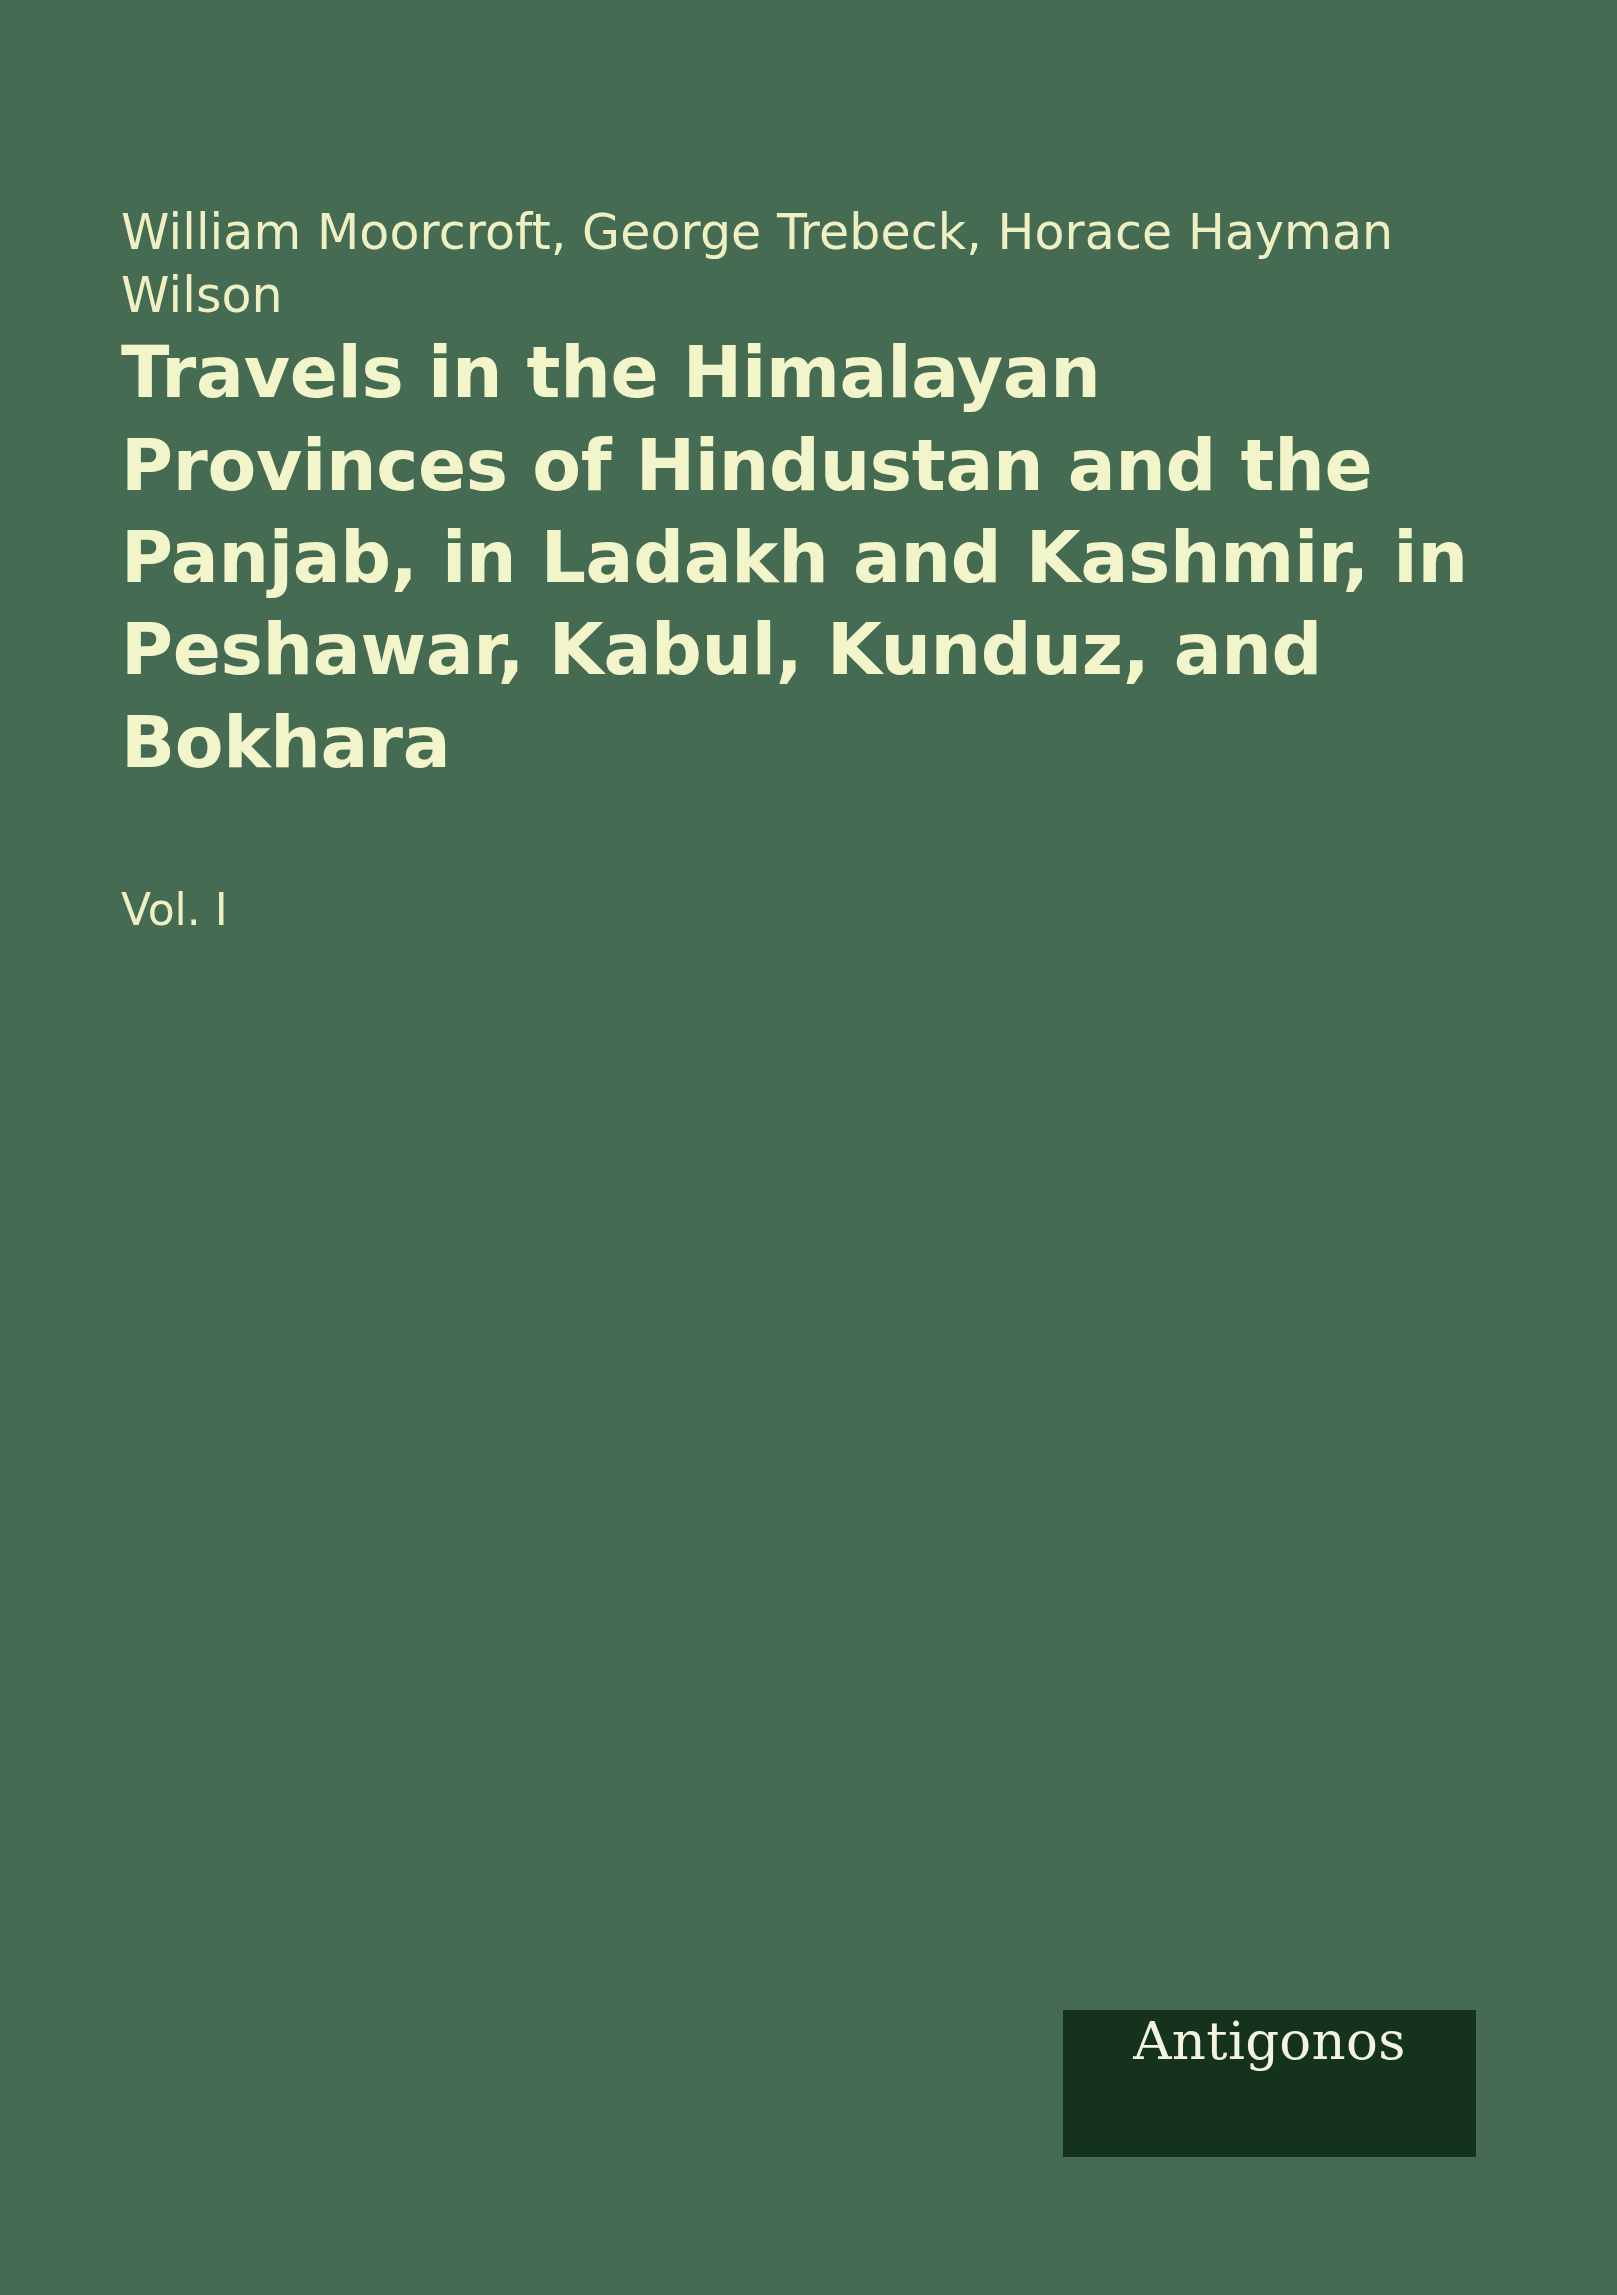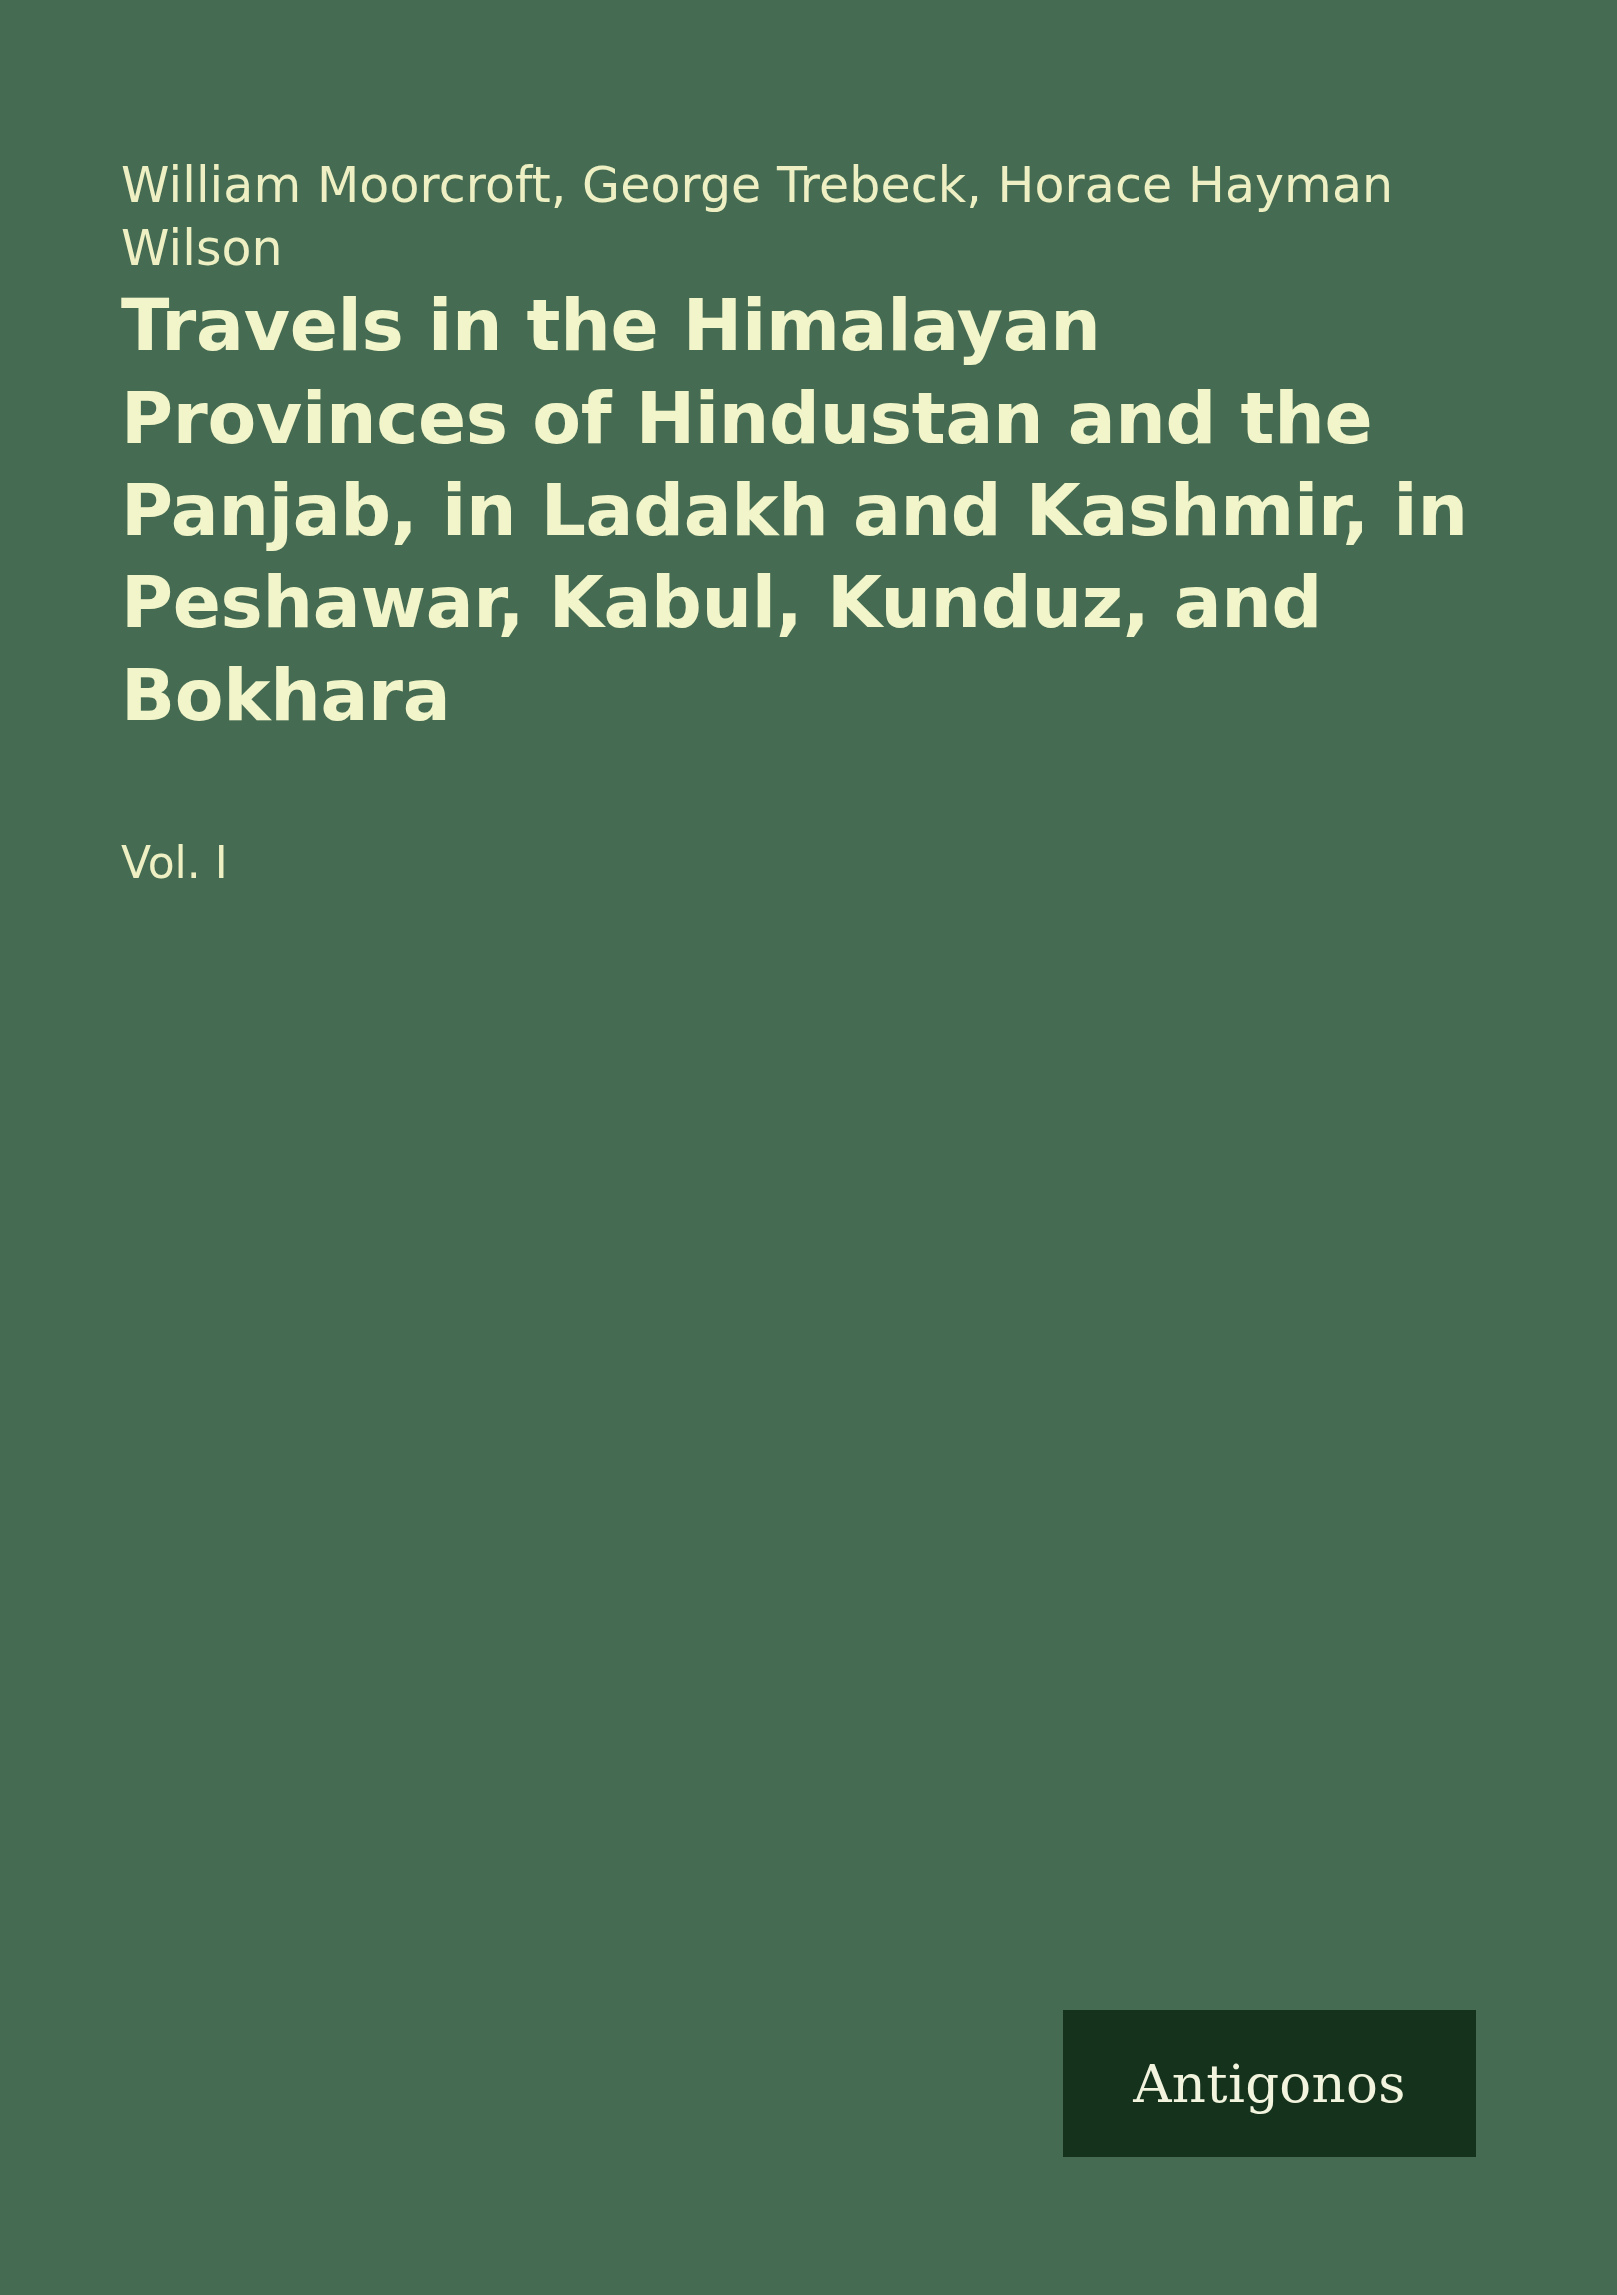--- a/index.html
+++ b/index.html
@@ -20,20 +20,21 @@
     box-sizing: border-box;
     padding: 155px 121px 0 121px;
   }
   .authors {
     color: #eef0c3;
     font-size: 49px;
     line-height: 1.28;
     font-weight: 400;
     letter-spacing: 0.1px;
     max-width: 1348px;
+    margin-top: 47px;
   }
   .title {
     color: #f2f4c9;
     font-size: 71px;
     line-height: 1.30;
     font-weight: 700;
     max-width: 1389px;
     letter-spacing: -0.3px;
   }
   .subtitle {
@@ -44,21 +45,21 @@
     margin-top: 92px;
   }
   .publisher-badge {
     position: absolute;
     left: 1063px;
     top: 2010px;
     width: 413px;
     height: 147px;
     background: #15321d;
     display: flex;
-    align-items: center;
+    align-items: flex-start;
     justify-content: center;
   }
   .publisher-badge span {
     color: #f2f4de;
     font-size: 53px;
     font-family: "DejaVu Serif", serif;
     font-weight: 400;
     letter-spacing: 0.3px;
   }
 </style>

